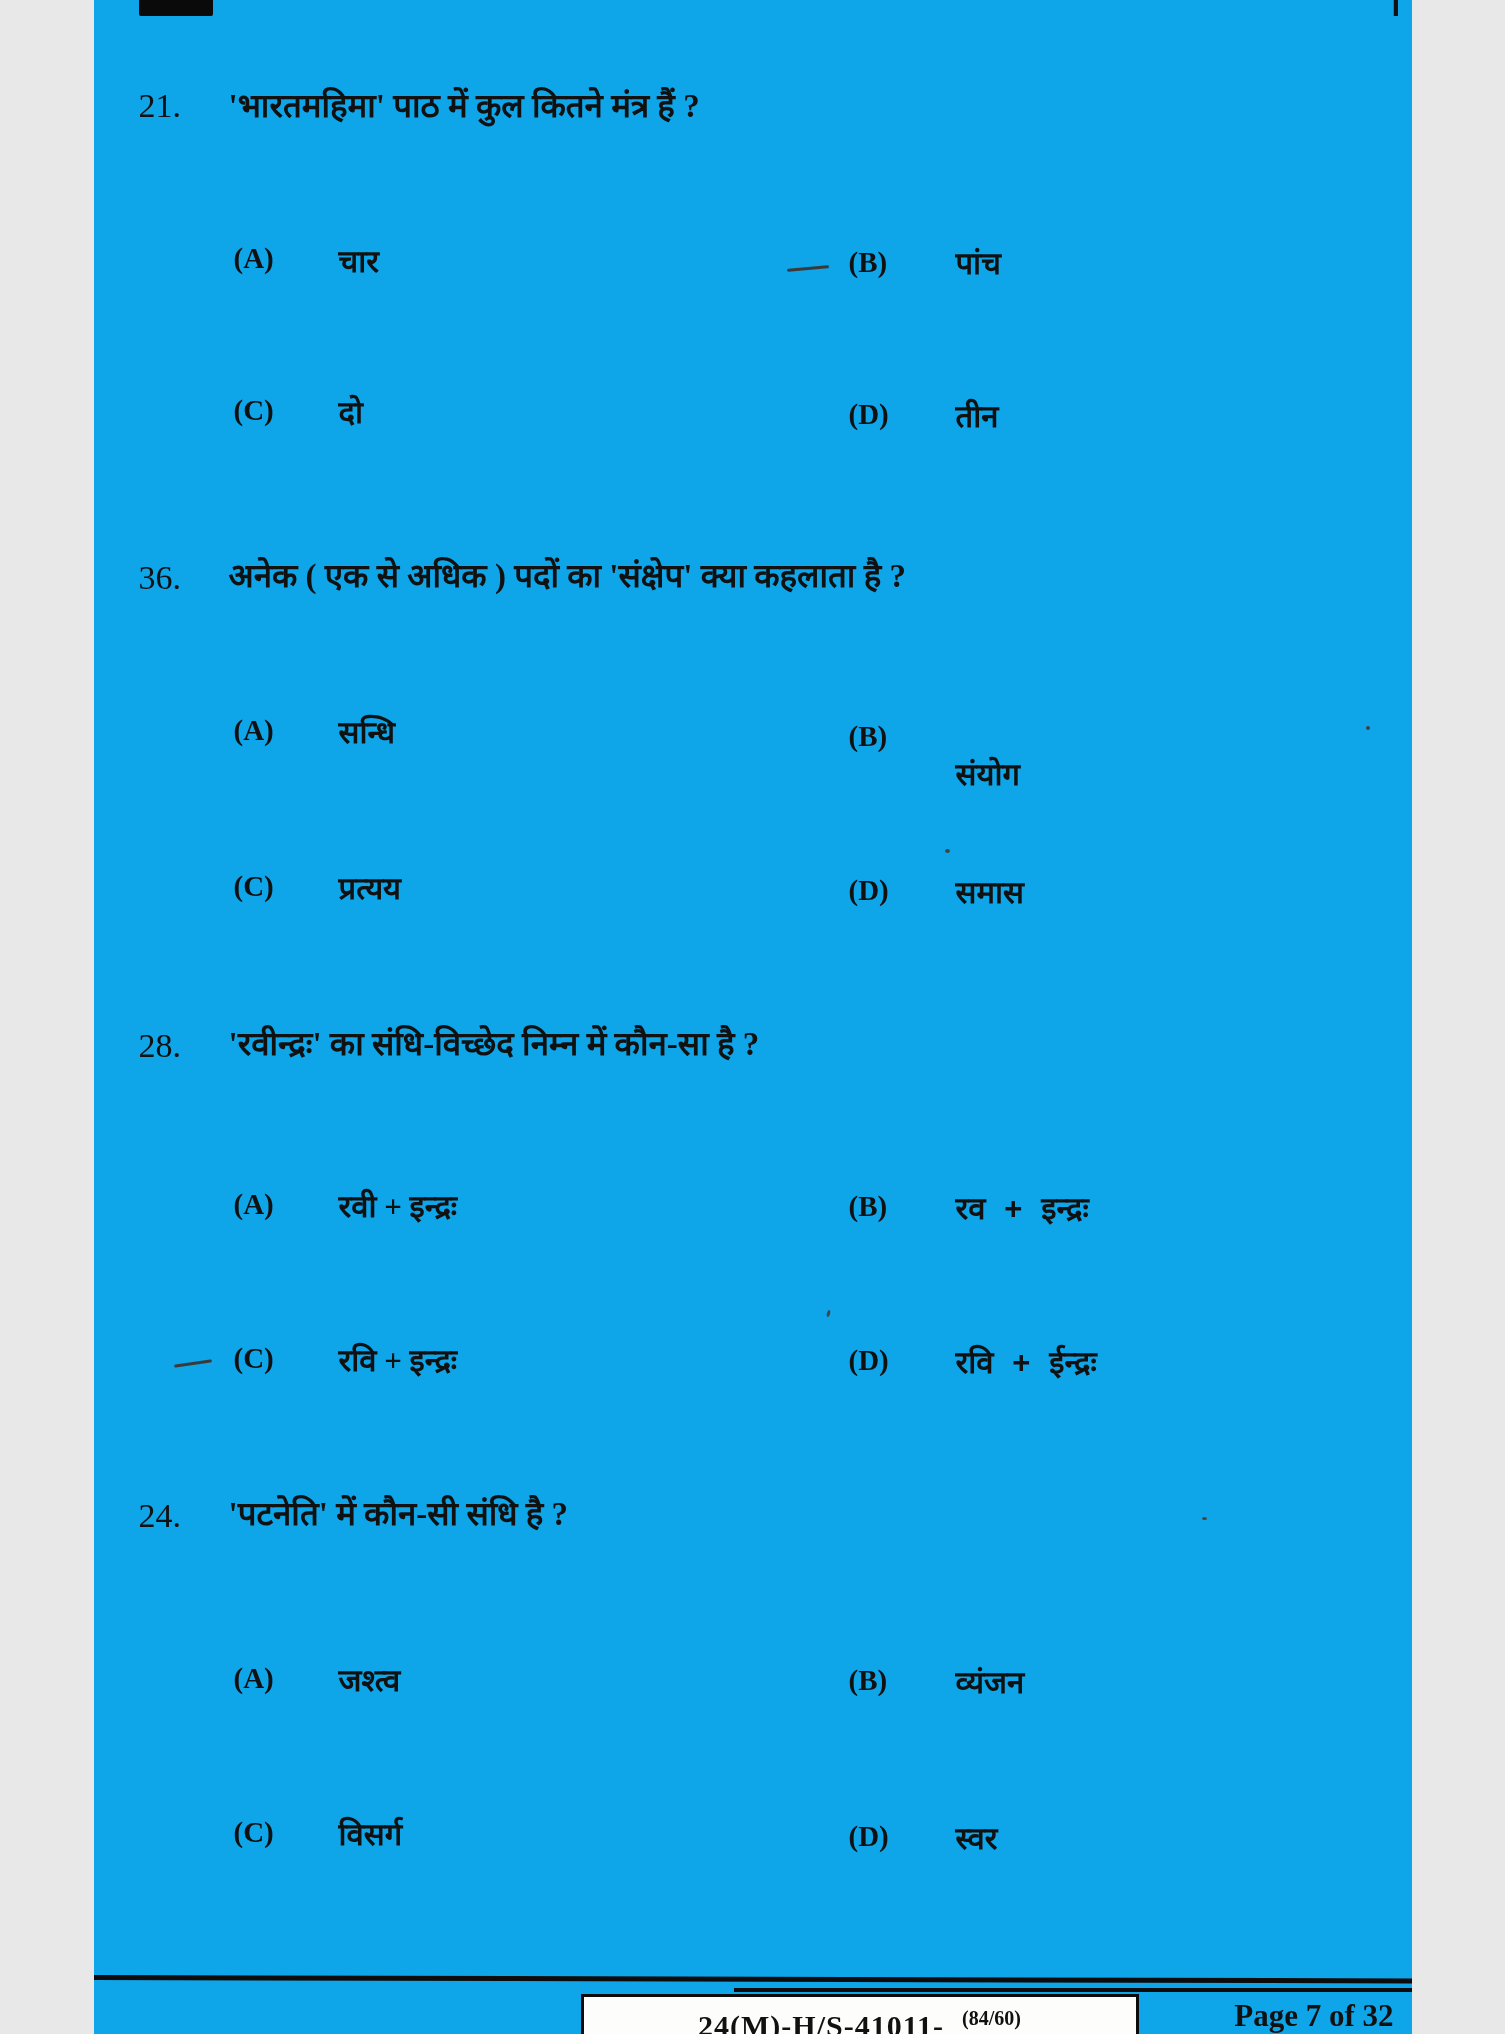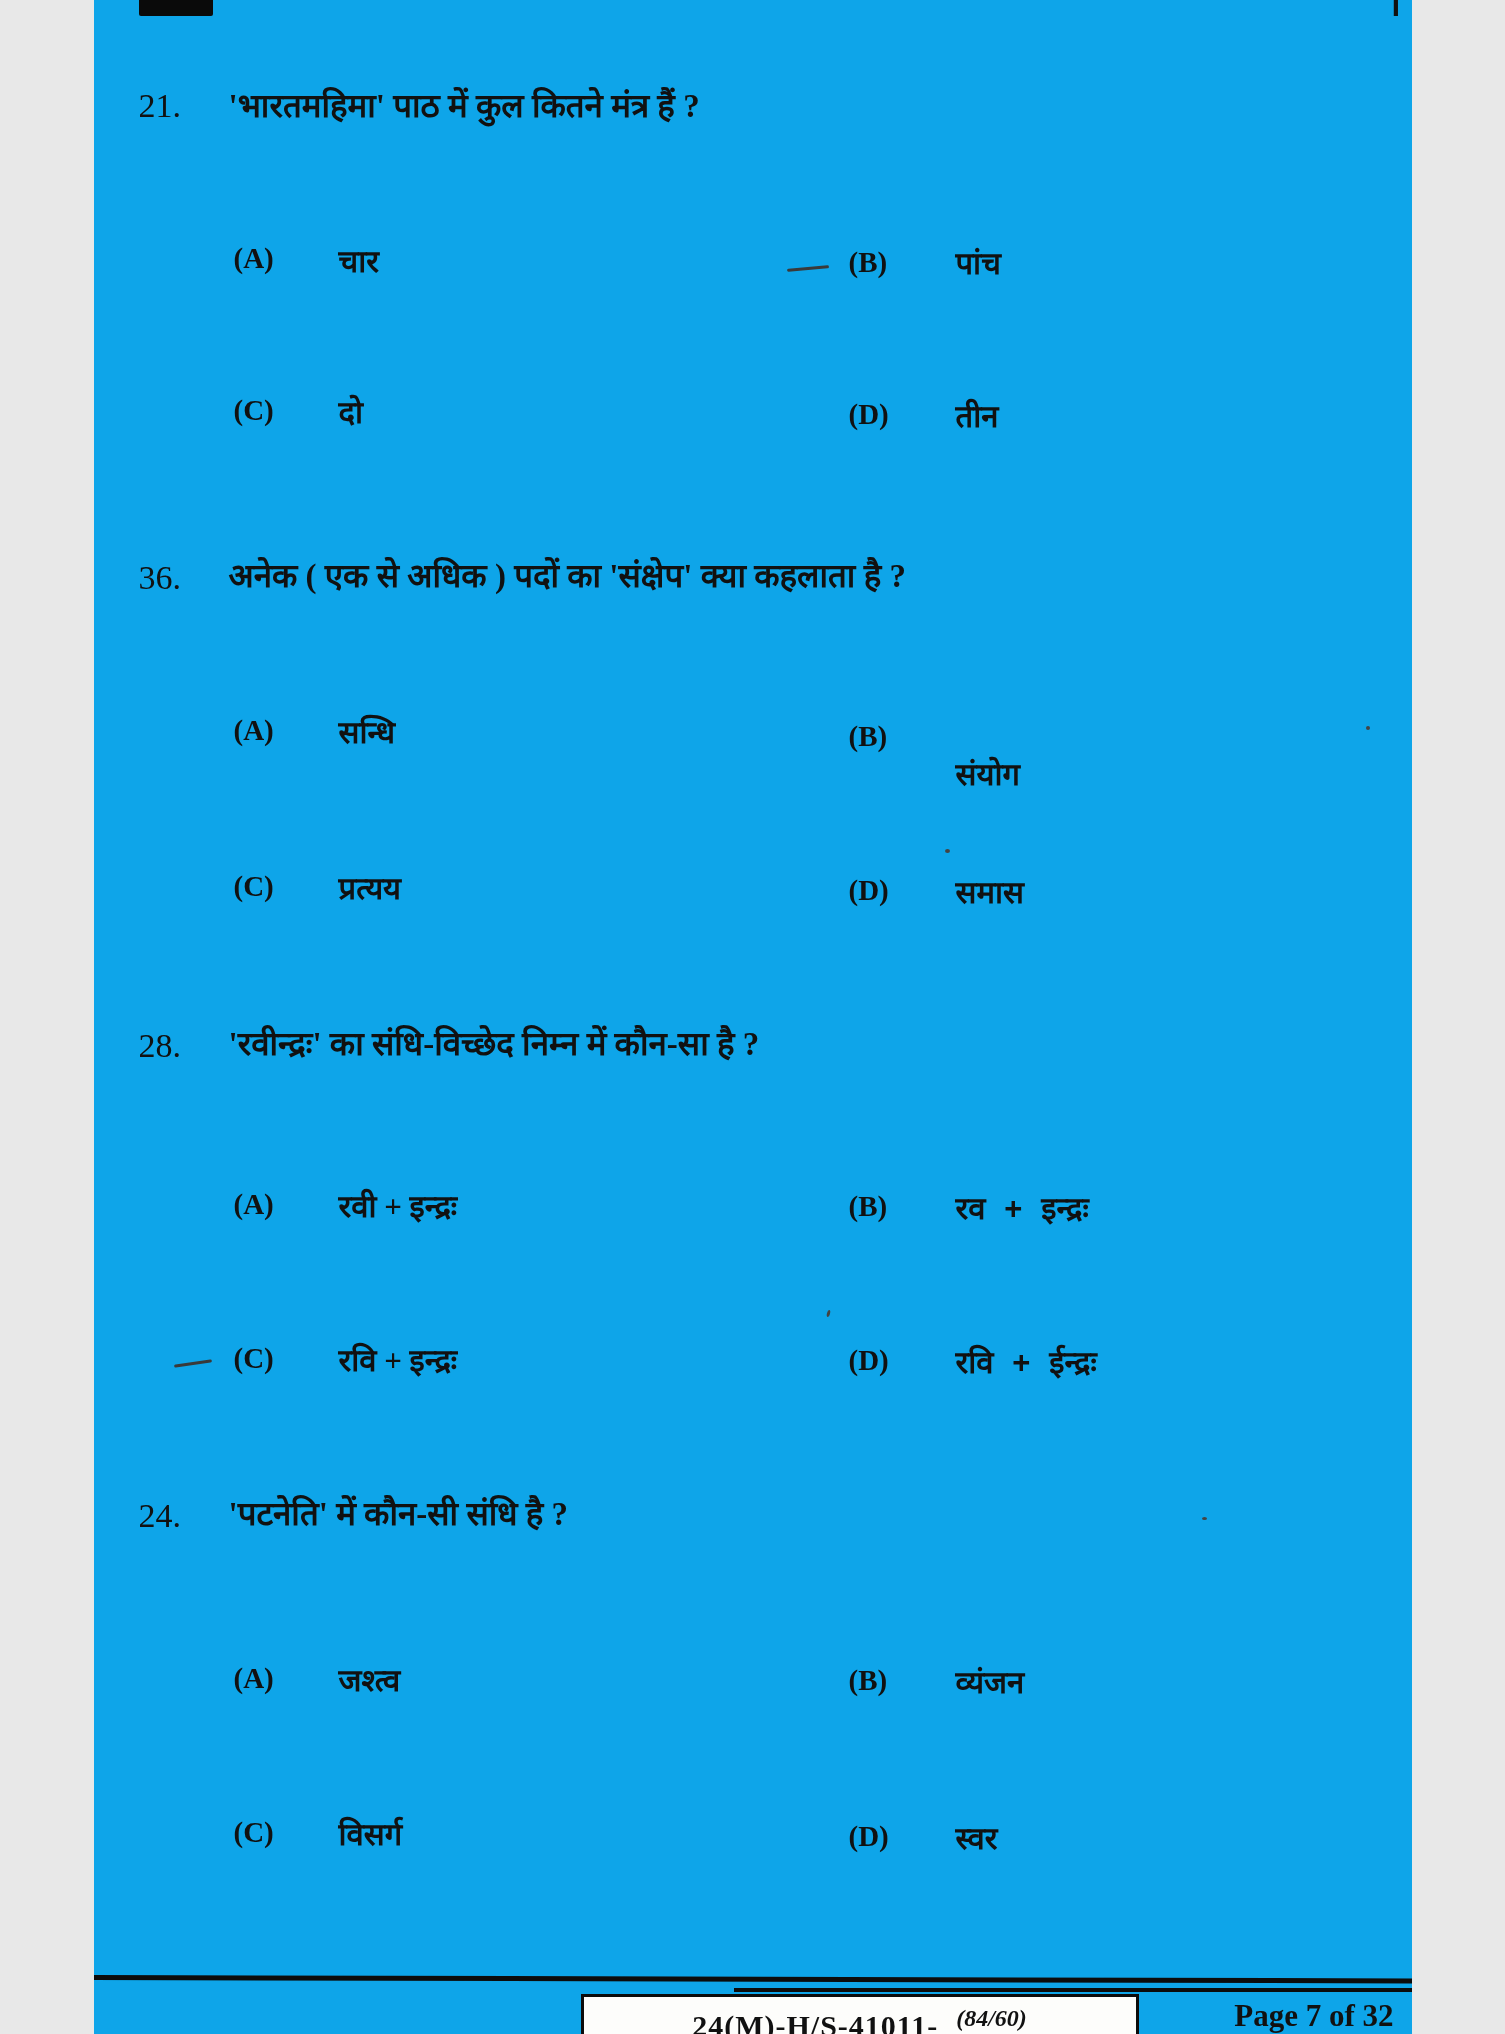--- a/index.html
+++ b/index.html
@@ -61,21 +61,21 @@
   
   .footer-rule{position:absolute;left:0;top:1977px;width:1505px;height:5px;background:#0c0c0c;transform:rotate(0.15deg);}
   .footer-rule-2{position:absolute;left:640px;top:1988px;width:865px;height:4px;background:#0c0c0c;}
   .paper-code-box{
     position:absolute;left:487px;top:1994px;width:552px;height:42px;
     border:3px solid #0c0c0c;
     display:flex;align-items:center;justify-content:center;
     background:#fdfdfb;
   }
   .paper-code-main{font-size:30px;font-weight:700;letter-spacing:1px;margin-top:16px;}
-  .paper-code-suffix{font-size:24px;font-weight:700;margin-left:18px;font-style:italic;}
+  .paper-code-suffix{font-size:20px;font-weight:700;margin-left:18px;}
   .page-indicator{
     position:absolute;right:18px;top:1998px;
     font-size:31px;font-weight:600;
   }
 </style>
 </head>
 <body>
 
 <div class="sheet">
 

